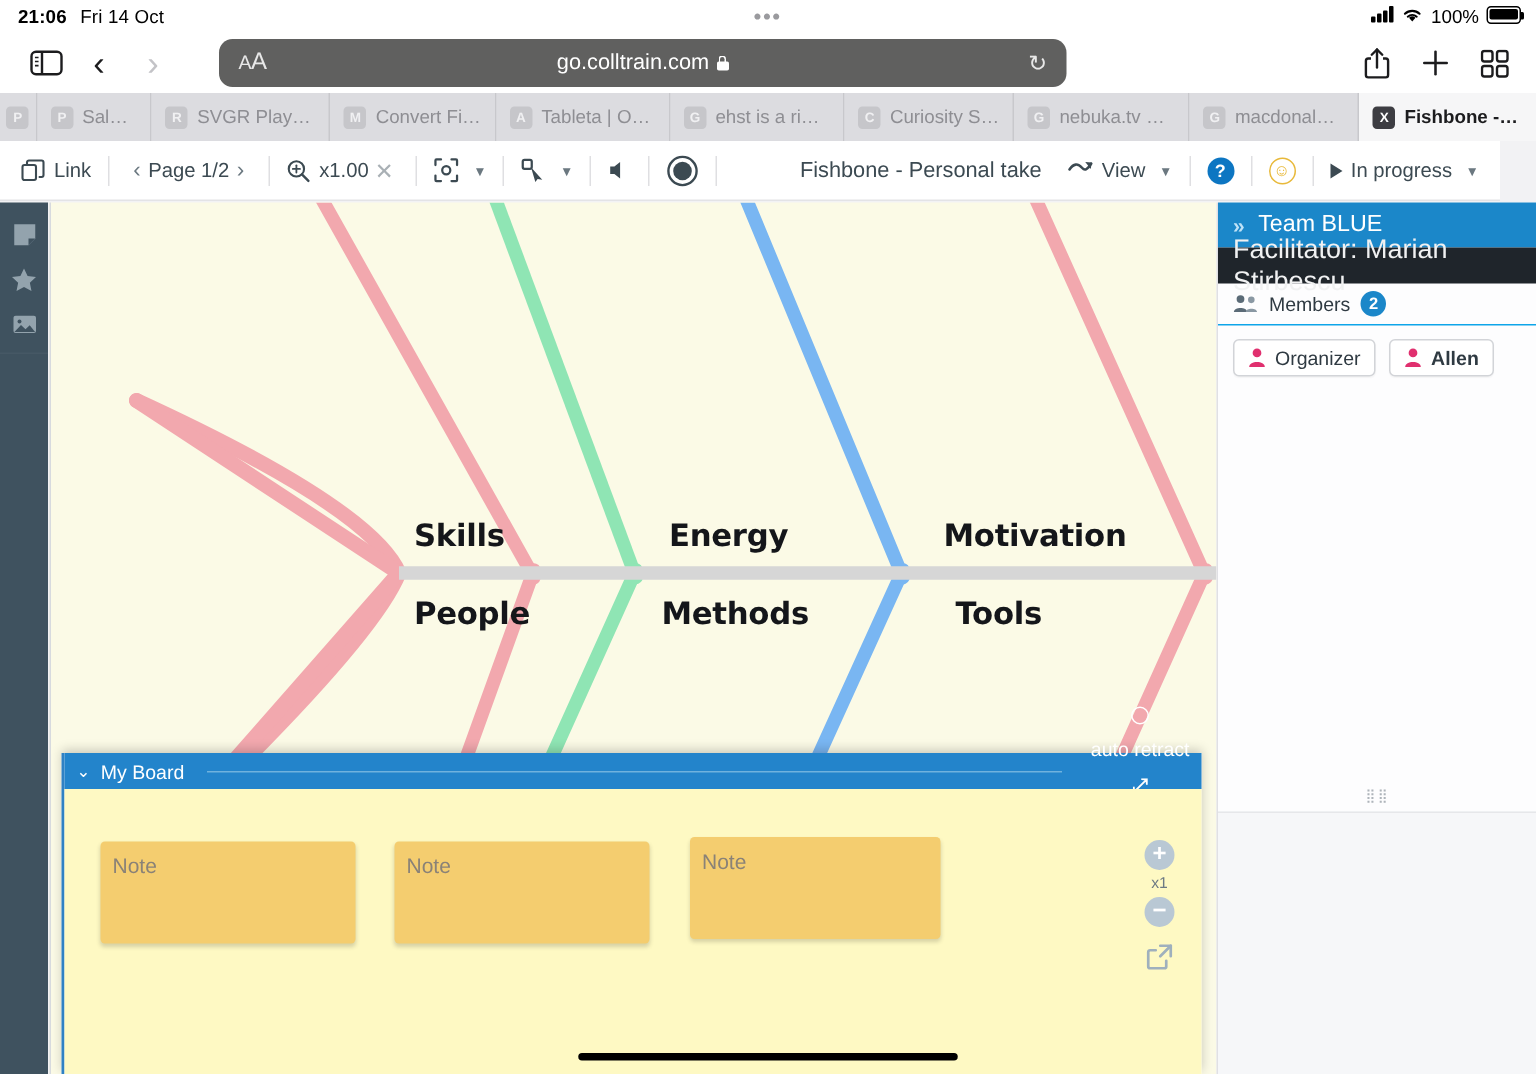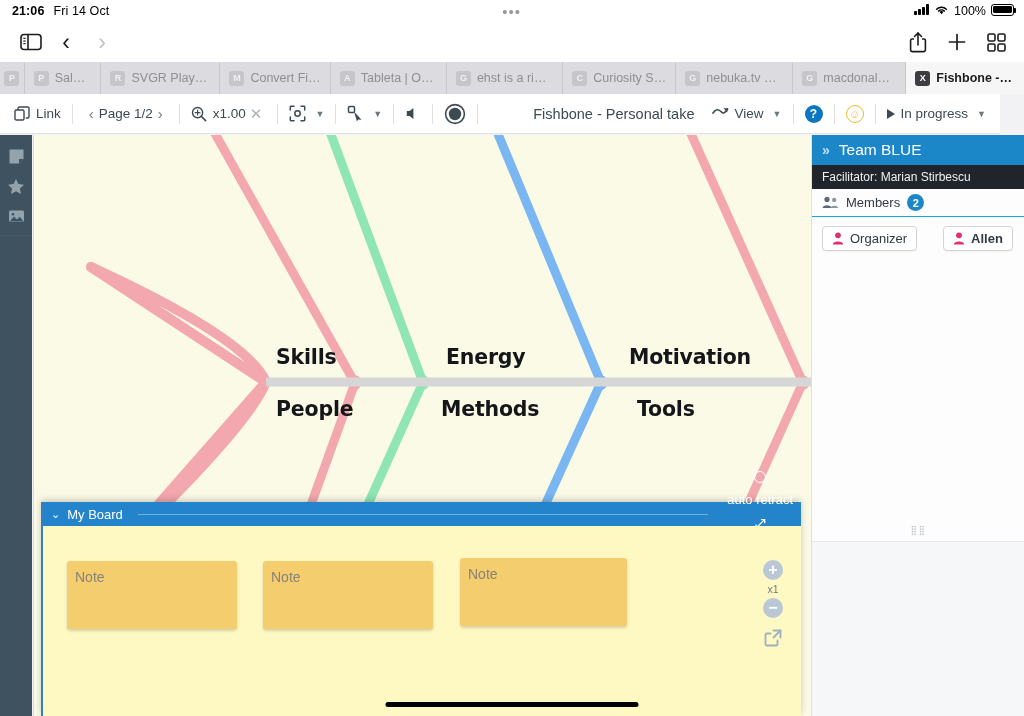--- a/index.html
+++ b/index.html
@@ -136,33 +136,33 @@
   .right-panel {
     position: absolute; top: 135px; left: 811px; width: 213px; height: 581px;
     background: #fdfdfe; border-left: 1px solid #e0e0e4;
   }
   .team-head {
     height: 30px; background: #1b87c9; color: #fff; display: flex; align-items: center;
     gap: 9px; padding: 0 10px; font-size: 15.5px; cursor: pointer;
   }
   .team-head .chevs { font-size: 14px; font-weight: 700; color: #bfe2f7; }
   .facilitator {
-    height: 24px; background: #1f252b; color: #f0f1f2; font-size: 12px;
+    height: 24px; background: #1f252b; color: #f0f1f2; font-size: 18px;
     display: flex; align-items: center; padding: 0 10px;
   }
   .members-row {
     height: 28px; display: flex; align-items: center; gap: 7px; padding: 0 10px;
     font-size: 13px; color: #2f3a42; border-bottom: 1px solid #0ea5e9;
   }
   .member-count {
     background: #1b87c9; color: #fff; font-size: 11px; font-weight: 700;
     min-width: 17px; height: 17px; border-radius: 50%;
     display: flex; align-items: center; justify-content: center; padding: 0 4px;
   }
-  .chips { display: flex; gap: 26px; padding: 9px 10px; }
+  .chips { display: flex; gap: 9px; padding: 9px 10px; }
   .chip {
     display: flex; align-items: center; gap: 6px; border: 1px solid #d2d4d8;
     border-radius: 4px; padding: 4px 9px; font-size: 13px; color: #2f3a42;
     background: #fff; cursor: pointer; box-shadow: 0 1px 1px rgba(0,0,0,.04);
   }
   .chip.bold { font-weight: 700; }
   .grip { position: absolute; top: 392px; left: 0; width: 213px;
           display: flex; justify-content: center; color: #aeb4ba;
           font-size: 9px; letter-spacing: 1.5px; line-height: .85; cursor: grab; }
   .panel-bottom { position: absolute; top: 406px; left: 0; width: 213px; height: 175px;
@@ -240,20 +240,31 @@
         <rect x="1" y="1.5" width="20" height="15" rx="3" fill="none" stroke="#1c1c1e" stroke-width="1.6"></rect>
         <line x1="8" y1="1.5" x2="8" y2="16.5" stroke="#1c1c1e" stroke-width="1.6"></line>
         <line x1="3.3" y1="5.3" x2="5.7" y2="5.3" stroke="#1c1c1e" stroke-width="1.1"></line>
         <line x1="3.3" y1="8" x2="5.7" y2="8" stroke="#1c1c1e" stroke-width="1.1"></line>
         <line x1="3.3" y1="10.7" x2="5.7" y2="10.7" stroke="#1c1c1e" stroke-width="1.1"></line>
       </svg>
     </span>
     <span class="bb-icon bb-nav">‹</span>
     <span class="bb-icon bb-nav disabled">›</span>
 
+    <div class="urlbar">
+      <span class="urlbar-aa">A<span class="big">A</span></span>
+      <div class="urlbar-center">
+        <span class="urlbar-text">go.colltrain.com</span>
+        <span class="lock">
+            <b></b>
+            <i></i>
+          </span>
+      </div>
+      <span class="urlbar-reload">↻</span>
+    </div>
 
     <div class="bb-right">
       <span class="bb-icon">
         <svg width="18" height="22" viewBox="0 0 18 22">
           <path d="M5 8 H3.2 A1.6 1.6 0 0 0 1.6 9.6 V19 A1.6 1.6 0 0 0 3.2 20.6 H14.8 A1.6 1.6 0 0 0 16.4 19 V9.6 A1.6 1.6 0 0 0 14.8 8 H13" fill="none" stroke="#1c1c1e" stroke-width="1.6"></path>
           <line x1="9" y1="2" x2="9" y2="14" stroke="#1c1c1e" stroke-width="1.6" stroke-linecap="round"></line>
           <path d="M5.5 5.5 L9 2 L12.5 5.5" fill="none" stroke="#1c1c1e" stroke-width="1.6" stroke-linecap="round" stroke-linejoin="round"></path>
         </svg>
       </span>
       <span class="bb-icon">

